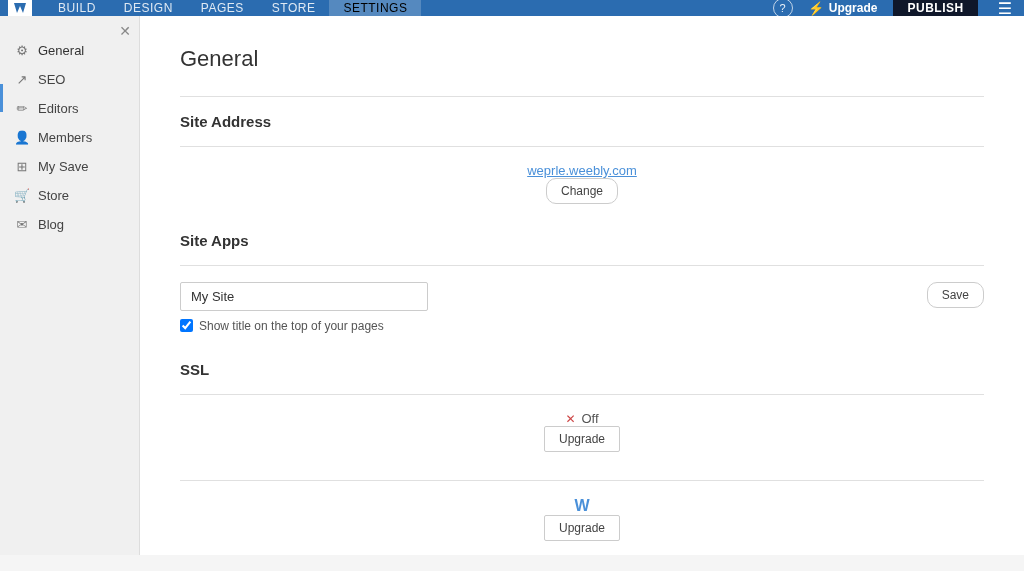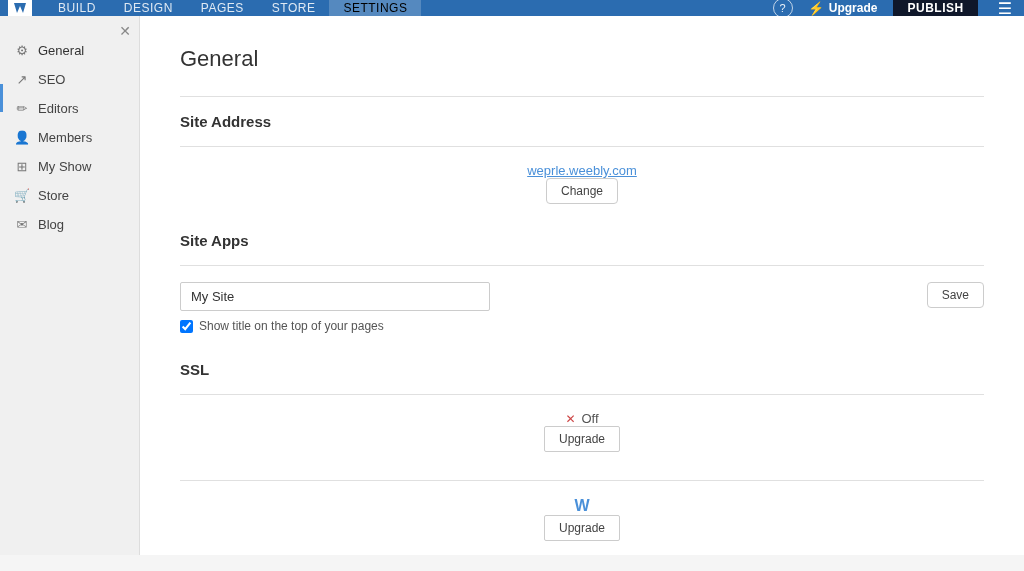--- a/index.html
+++ b/index.html
@@ -158,43 +158,43 @@
       color: #4a90d9;
       font-size: 13px;
     }
     .action-btn {
       background: white;
       border: 1px solid #ccc;
       color: #444;
       padding: 5px 14px;
       font-size: 12px;
       cursor: pointer;
-      border-radius: 4px;
+      border-radius: 10px;
     }
     .upgrade-action-btn {
       background: white;
       border: 1px solid #ccc;
       color: #444;
       padding: 5px 14px;
       font-size: 12px;
       cursor: pointer;
       border-radius: 2px;
     }
     .text-input {
       border: 1px solid #ccc;
       padding: 6px 10px;
       font-size: 13px;
-      width: 310px;
+      width: 248px;
       border-radius: 2px;
       color: #333;
       outline: none;
     }
     .checkbox-row {
       display: flex;
-      align-items: flex-end;
+      align-items: flex-start;
       gap: 6px;
       margin-top: 8px;
     }
     .checkbox-row input[type=checkbox] { cursor: pointer; }
     .checkbox-label { font-size: 12px; color: #555; }
     .ssl-status {
       display: flex;
       align-items: center;
       gap: 6px;
       color: #555;
@@ -263,21 +263,21 @@
       <div class="sidebar-item">
         <span class="icon">✏</span>
         <span>Editors</span>
       </div>
       <div class="sidebar-item">
         <span class="icon">👤</span>
         <span>Members</span>
       </div>
       <div class="sidebar-item">
         <span class="icon">⊞</span>
-        <span>My Show</span>
+        <span>My Save</span>
       </div>
       <div class="sidebar-item">
         <span class="icon">🛒</span>
         <span>Store</span>
       </div>
       <div class="sidebar-item">
         <span class="icon">✉</span>
         <span>Blog</span>
       </div>
     </nav>

